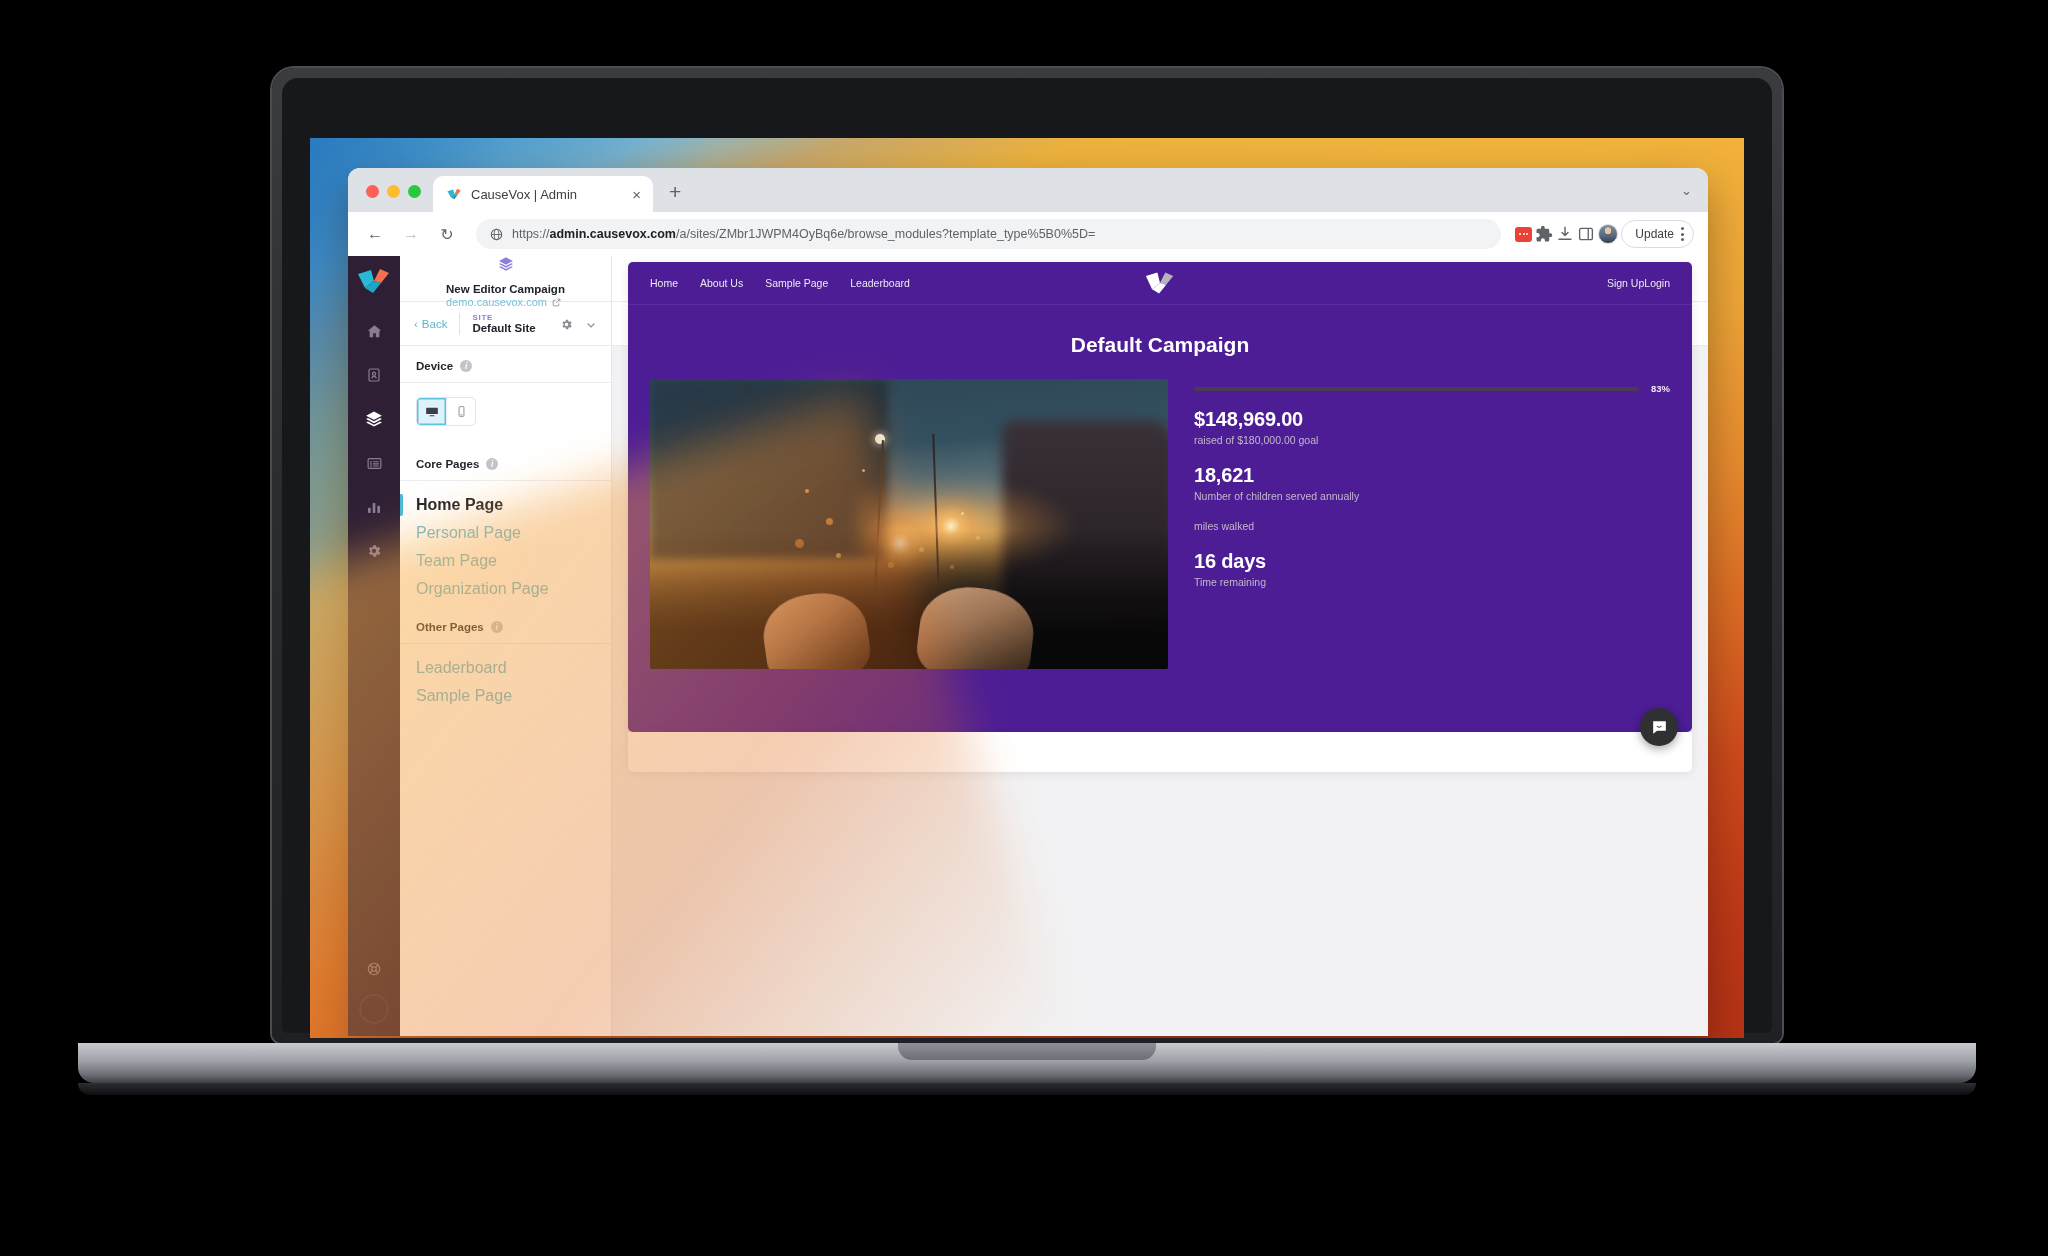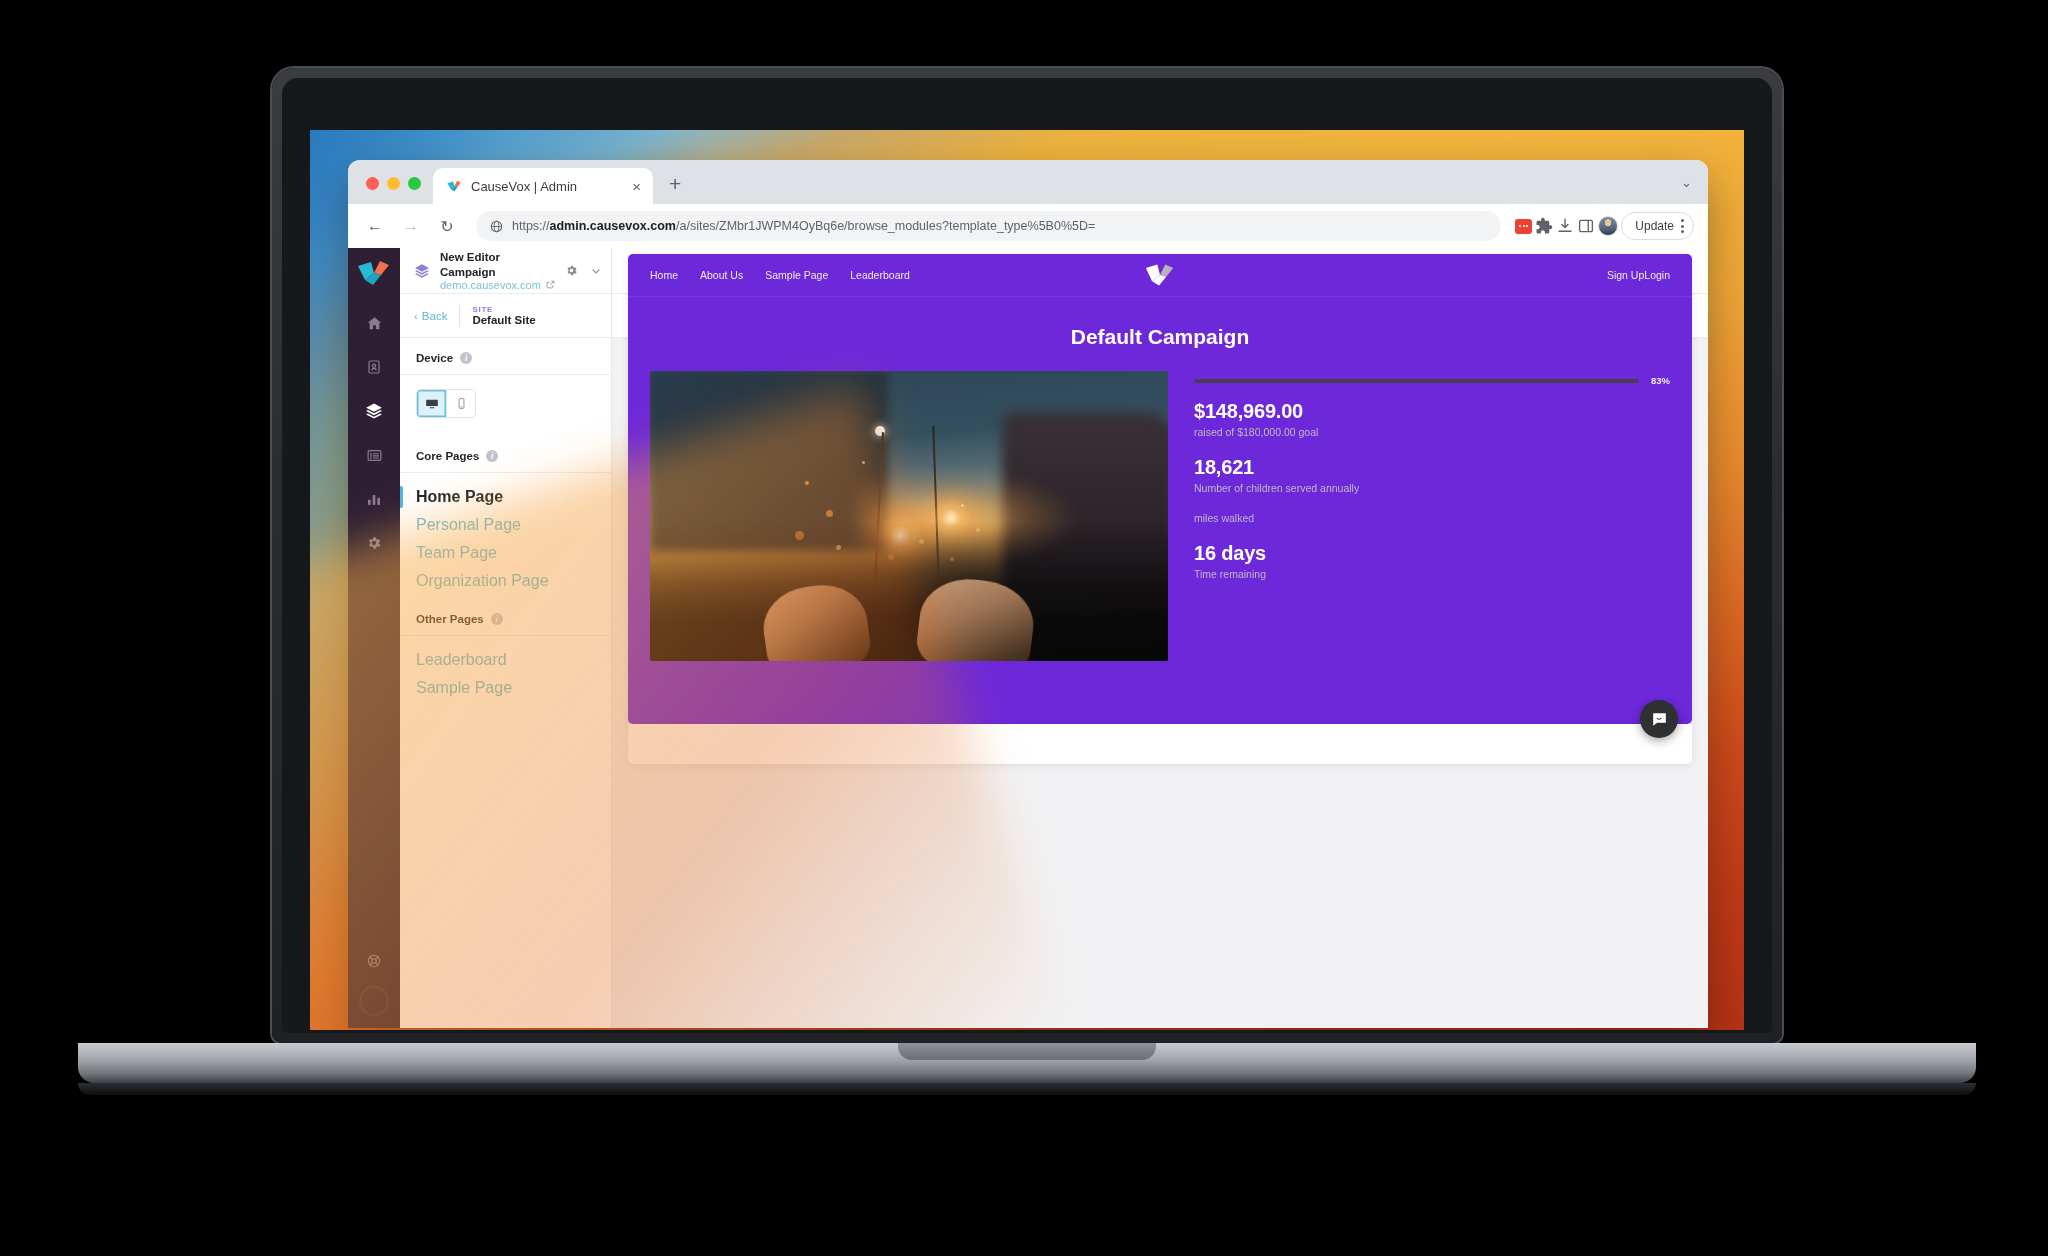--- a/index.html
+++ b/index.html
@@ -20,21 +20,21 @@
     border-radius: 22px 22px 10px 10px;
     box-shadow: 0 0 0 2px #4a4d52, 0 30px 60px rgba(0,0,0,.8);
   }
   .screen-bezel {
     position: absolute; left: 282px; top: 78px;
     width: 1490px; height: 955px;
     background: #17181b;
     border-radius: 16px 16px 6px 6px;
   }
   .screen {
-    position: absolute; left: 310px; top: 130px;
+    position: absolute; left: 310px; top: 138px;
     width: 1434px; height: 900px;
     overflow: hidden;
     background:
       linear-gradient(160deg,
         #4a9fd5 0%, #5aa8d8 4%,
         #86b9cf 9%, #c9a86a 14%,
         #eeb33e 20%, #f2b43c 34%,
         #efa637 48%, #e88a2e 60%,
         #dd6a24 70%, #cf4a1c 80%,
         #c23a18 90%, #b53015 100%);
@@ -146,21 +146,21 @@
     width: 30px; height:30px; border-radius:50%; margin-bottom: 12px;
     background: radial-gradient(circle at 50% 34%, #e3bd93 0 20%, transparent 21%),
                 linear-gradient(180deg,#8d9aa6 0%,#5c6b79 55%,#2b3views 100%),
                 linear-gradient(180deg,#8d9aa6,#333d47);
     border: 2px solid #3d2c45;
   }
 
   .panel { width: 212px; flex-shrink:0; border-right:1px solid #e6e6ea; background:#fff; }
   .topbar {
     height: 46px; border-bottom:1px solid #ebebef;
-    display:flex; align-items:center; padding: 0 14px; gap: 10px;
+    display:flex; align-items:center; padding: 0 14px; gap: 10px; flex-direction: column;
   }
   .stack-ic { color:#8b80d8; width:16px;height:16px; flex-shrink:0; }
   .camp-name { font-size: 11.5px; font-weight:700; color:#20232a; line-height:1.25; }
   .camp-url { font-size: 11px; color:#7cc0d8; display:flex; align-items:center; gap:5px; }
   .gear-row { margin-left:auto; display:flex; align-items:center; gap:12px; color:#8c8c96; }
 
   .subbar { height: 44px; display:flex; align-items:center; padding: 0 14px; gap: 12px; border-bottom:1px solid #ebebef; }
   .back-btn { font-size: 11.5px; color:#5fb6ce; display:flex; align-items:center; gap:4px; white-space:nowrap; }
   .vsep { width:1px; height:22px; background:#e2e2e8; }
   .site-label { font-size: 8px; font-weight:700; color:#8b80d8; letter-spacing:.7px; }
@@ -206,21 +206,21 @@
   .pills { display:flex; gap:9px; margin-left:auto; }
   .pill {
     display:flex; align-items:center; gap:6px; background:#eeeef1; border-radius:13px;
     padding: 5px 12px; font-size: 8.5px; font-weight:700; letter-spacing:.5px; color:#646872;
   }
   .pdot { width:6px;height:6px;border-radius:50%; }
 
   .canvas { position:absolute; left:16px; right:16px; top:0; bottom:0; }
   .site-card {
     position:absolute; left:0; right:0; top:6px; height: 470px;
-    background:#6d28d9; border-radius:5px; overflow:hidden;
+    background:#4c1d95; border-radius:5px; overflow:hidden;
     box-shadow: 0 2px 10px rgba(0,0,0,.10);
   }
   .site-nav { height: 42px; display:flex; align-items:center; padding: 0 22px; position:relative; }
   .snav-l { display:flex; gap:22px; }
   .snav-r { display:flex; margin-left:auto; }
   .snav-i { font-size: 10.5px; color:#efe9f2; }
   .site-logo { position:absolute; left:50%; transform:translateX(-50%); width:30px; height:24px; }
   .site-hr { height:1px; background:rgba(255,255,255,.08); }
 
   .hero-title { text-align:center; font-size: 21px; font-weight:700; color:#fff; padding: 28px 0 22px; }

